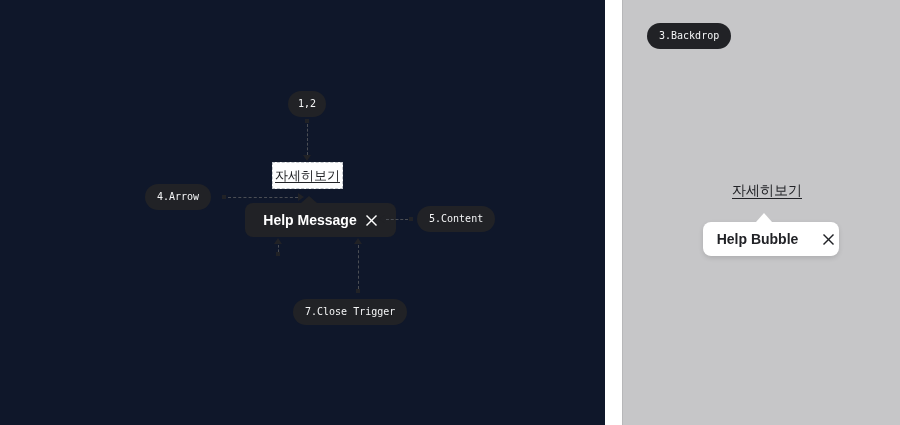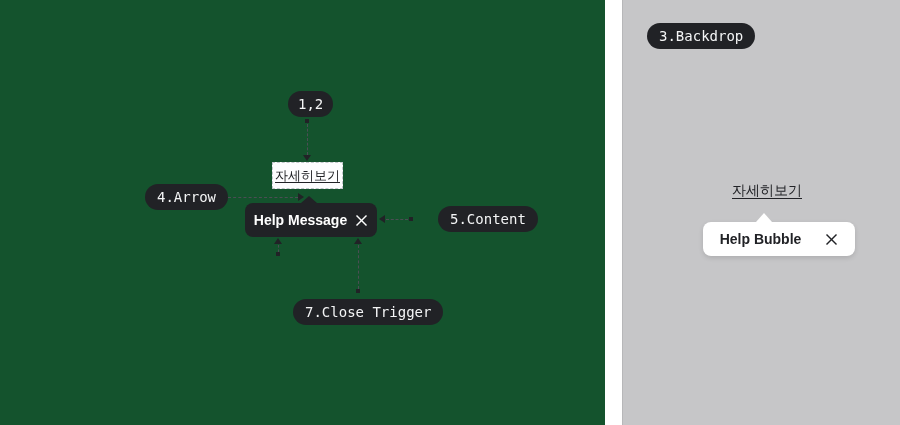--- a/index.html
+++ b/index.html
@@ -1,64 +1,64 @@
 <!DOCTYPE html>
 <html><head>
 <meta charset="utf-8">
 <style>
   html,body{margin:0;padding:0;background:#ffffff;}
   .canvas{
     position:relative;width:900px;height:425px;background:#ffffff;overflow:hidden;
     font-family:"Liberation Sans", sans-serif;
   }
   .panel-left{
-    position:absolute;left:0;top:0;width:605px;height:425px;background:#14532d;text-decoration:underline;
+    position:absolute;left:0;top:0;width:605px;height:425px;background:#0f172a;text-decoration:underline;
   }
   .panel-right{
     position:absolute;left:622px;top:0;width:278px;height:425px;background:#c6c6c8;
     border-left:1px solid #b7b7b9;box-sizing:border-box;
   }
   
   .pill{
     position:absolute;display:inline-flex;align-items:center;justify-content:center;
     height:26px;padding:0 12px;border-radius:999px;background:#212226;color:#f4f5f6;
-    font-family:"DejaVu Sans Mono", monospace;font-size:14px;line-height:1;white-space:nowrap;
+    font-family:"DejaVu Sans Mono", monospace;font-size:10px;line-height:1;white-space:nowrap;
   }
   
   .dash-v{position:absolute;width:0;border-left:1px dashed #4b4e54;}
   .dash-h{position:absolute;height:0;border-top:1px dashed #4b4e54;}
   .dot{position:absolute;width:4px;height:4px;background:#212226;}
   .arr{position:absolute;width:0;height:0;}
   .arr-down{border-left:4px solid transparent;border-right:4px solid transparent;border-top:6px solid #212226;}
   .arr-up{border-left:4px solid transparent;border-right:4px solid transparent;border-bottom:6px solid #212226;}
   .arr-right{border-top:4px solid transparent;border-bottom:4px solid transparent;border-left:6px solid #212226;}
   .arr-left{border-top:4px solid transparent;border-bottom:4px solid transparent;border-right:6px solid #212226;}
   
   .trigger-box{
     position:absolute;left:272px;top:162px;width:71px;height:27px;box-sizing:border-box;
     border:1px dashed #c2c6cb;background:#fdfdfe;display:flex;align-items:center;justify-content:center;
   }
   .trigger-text{
     font-size:13px;color:#212226;text-decoration:underline;text-underline-offset:2px;white-space:nowrap;
   }
   
   .tooltip{
-    position:absolute;left:245px;top:203px;width:132px;height:34px;border-radius:8px;background:#212226;
+    position:absolute;left:245px;top:203px;width:151px;height:34px;border-radius:8px;background:#212226;
     display:flex;align-items:center;justify-content:center;gap:8px;color:#ffffff;
     font-weight:bold;font-size:14px;white-space:nowrap;
   }
   .tooltip .tri{
     position:absolute;top:-7px;left:56px;width:0;height:0;
     border-left:8px solid transparent;border-right:8px solid transparent;border-bottom:7px solid #212226;
   }
   
   .bubble{
-    position:absolute;left:80px;top:222px;width:152px;height:34px;border-radius:8px;background:#ffffff;
+    position:absolute;left:80px;top:222px;width:126px;height:34px;border-radius:8px;background:#ffffff;
     display:flex;align-items:center;justify-content:center;gap:24px;color:#212226;
-    font-weight:bold;font-size:14px;white-space:nowrap;box-shadow:0 2px 5px rgba(0,0,0,0.12);
+    font-weight:bold;font-size:14px;white-space:nowrap;box-shadow:0 2px 5px rgba(0,0,0,0.12);padding-left:10px;
   }
   .bubble .tri{
     position:absolute;top:-9px;left:53px;width:0;height:0;
     border-left:8px solid transparent;border-right:8px solid transparent;border-bottom:9px solid #ffffff;
   }
   .rp-trigger{
     position:absolute;left:109px;top:182px;font-size:14px;color:#212226;
     text-decoration:underline;text-underline-offset:3px;white-space:nowrap;
   }
   .x-icon{display:inline-block;}
@@ -94,21 +94,21 @@
       <span>Help Message</span>
       <svg class="x-icon" width="13" height="13" viewBox="0 0 13 13">
         <line x1="1.5" y1="1.5" x2="11.5" y2="11.5" stroke="#ffffff" stroke-width="1.4"></line>
         <line x1="11.5" y1="1.5" x2="1.5" y2="11.5" stroke="#ffffff" stroke-width="1.4"></line>
       </svg>
     </div>
 
     <div class="arr arr-left" style="left:379px;top:215px;"></div>
     <div class="dash-h" style="left:386px;top:219px;width:22px;"></div>
     <div class="dot" style="left:409px;top:217px;"></div>
-    <div class="pill" style="left:438px;top:206px;">
+    <div class="pill" style="left:417px;top:206px;">
       <span>5.Content</span>
     </div>
 
     <div class="arr arr-up" style="left:274px;top:238px;"></div>
     <div class="dash-v" style="left:278px;top:245px;height:7px;"></div>
     <div class="dot" style="left:276px;top:252px;"></div>
 
     <div class="arr arr-up" style="left:354px;top:238px;"></div>
     <div class="dash-v" style="left:358px;top:245px;height:44px;"></div>
     <div class="dot" style="left:356px;top:289px;"></div>

